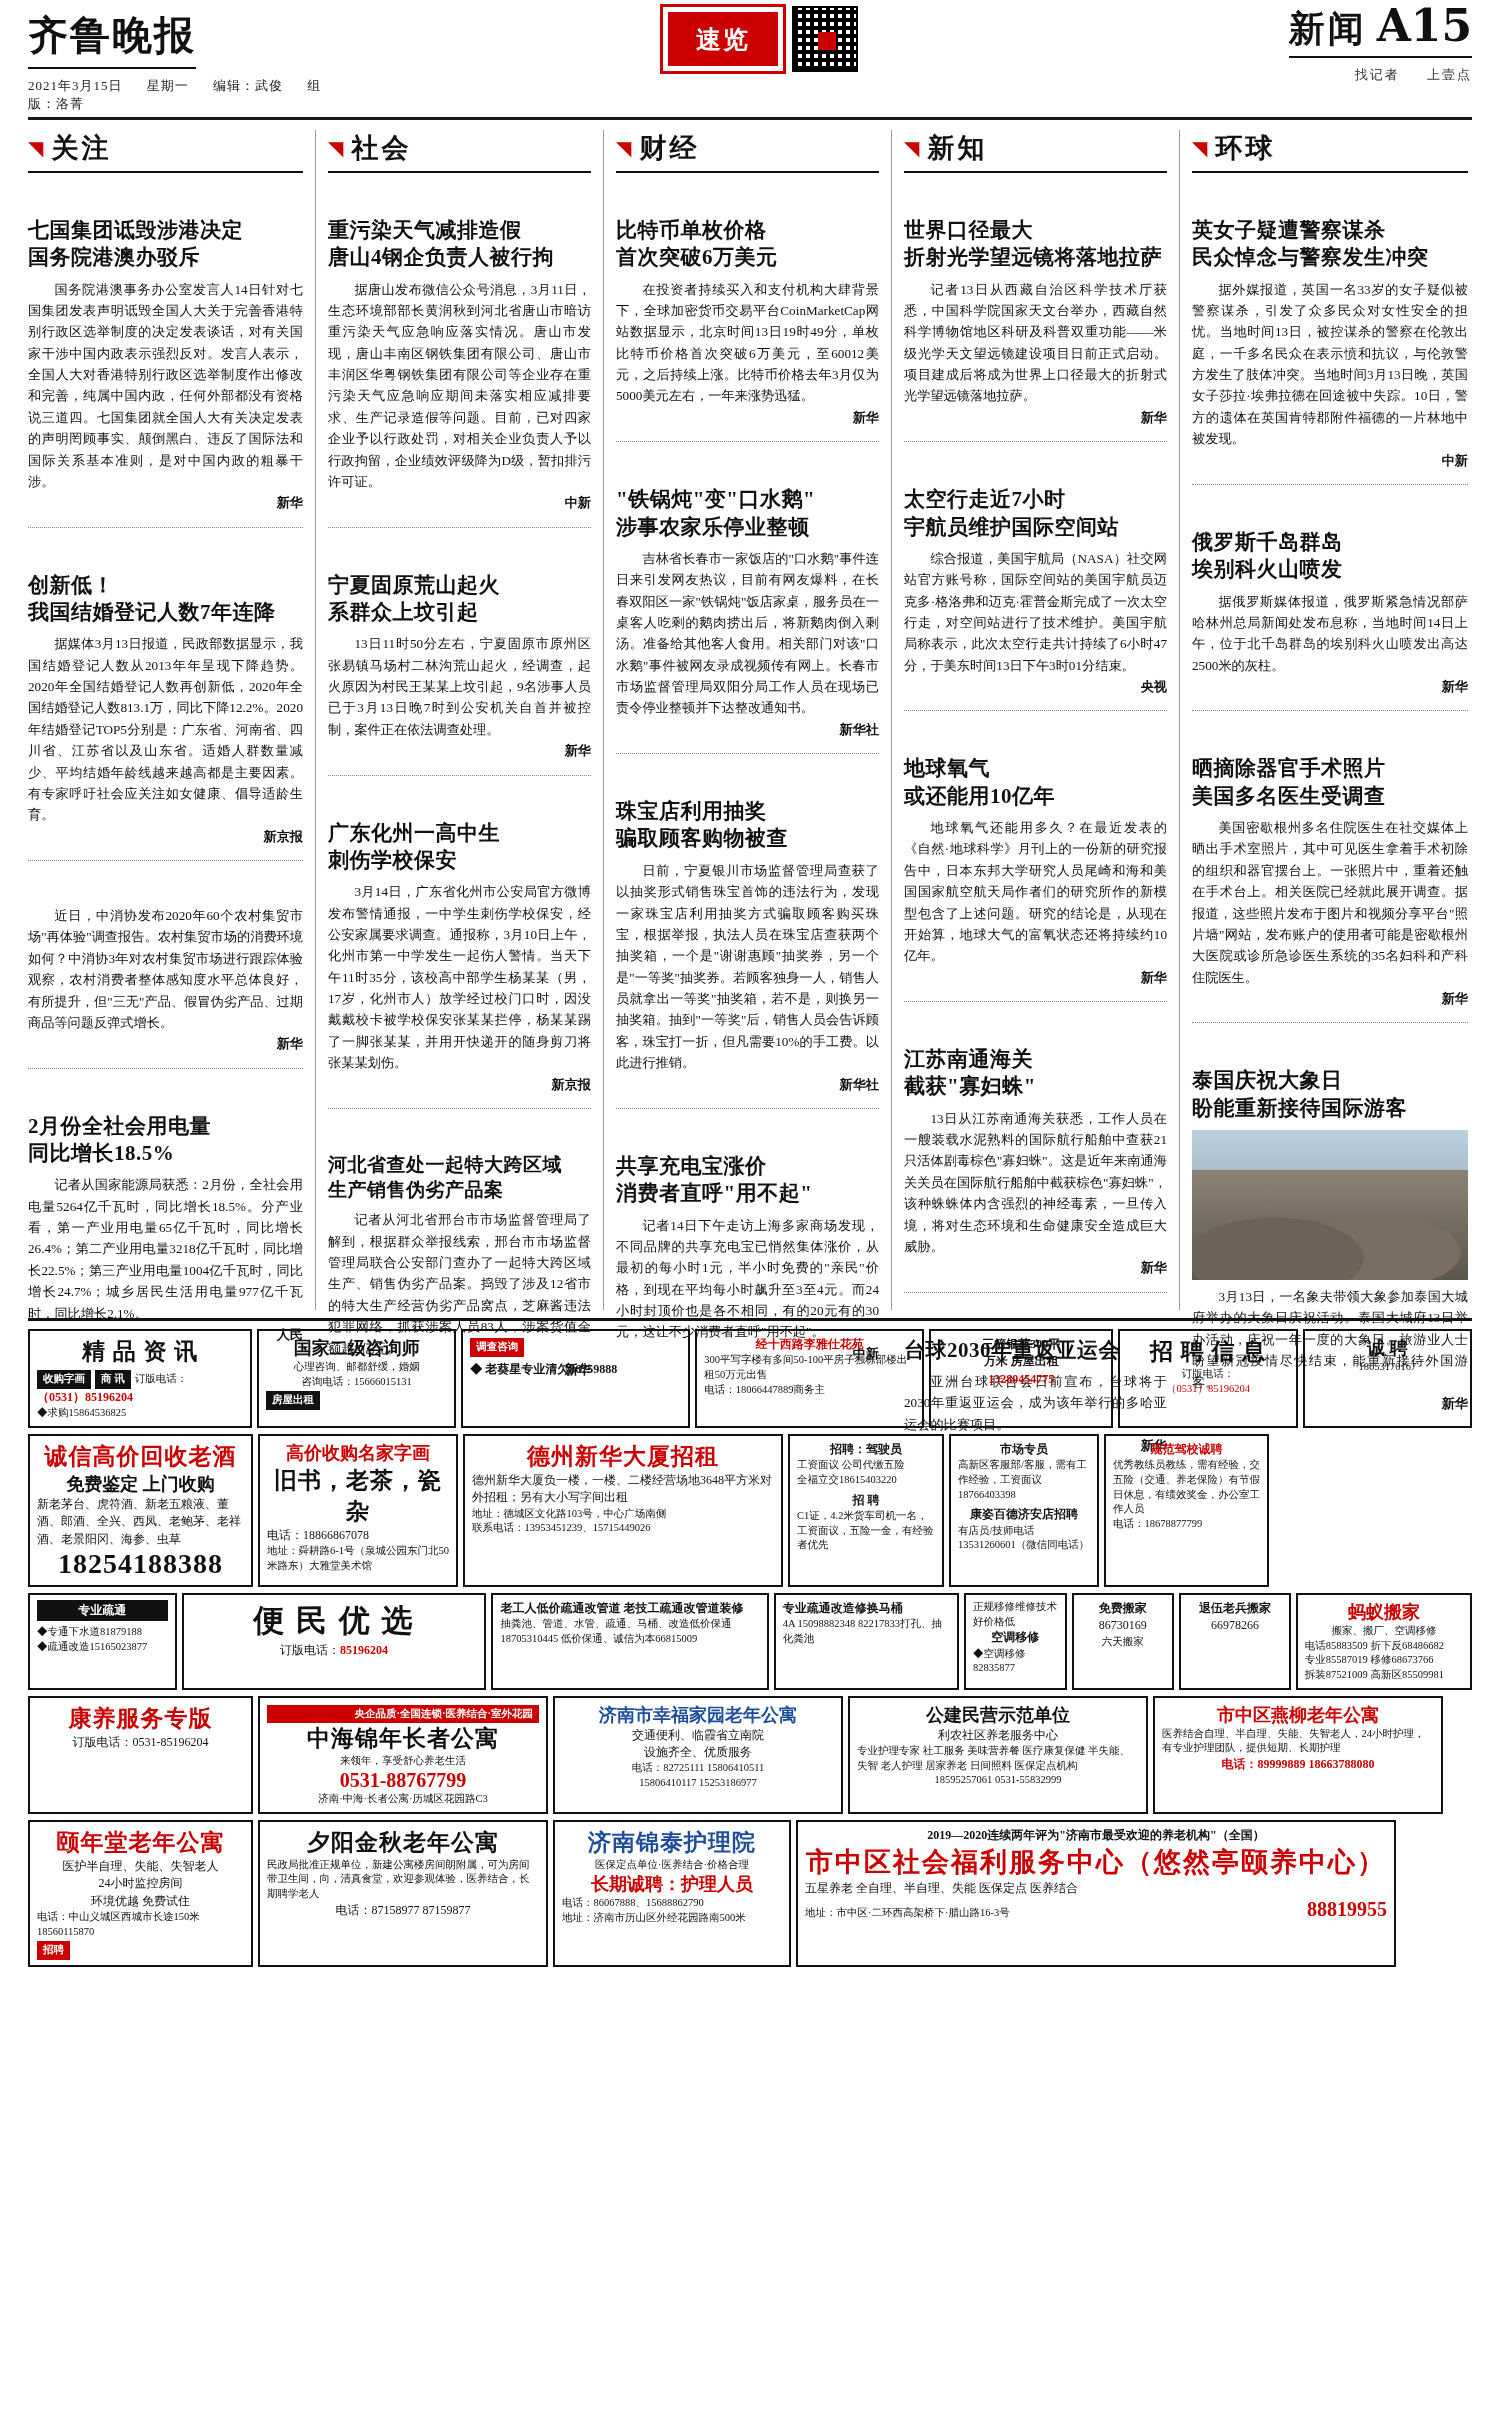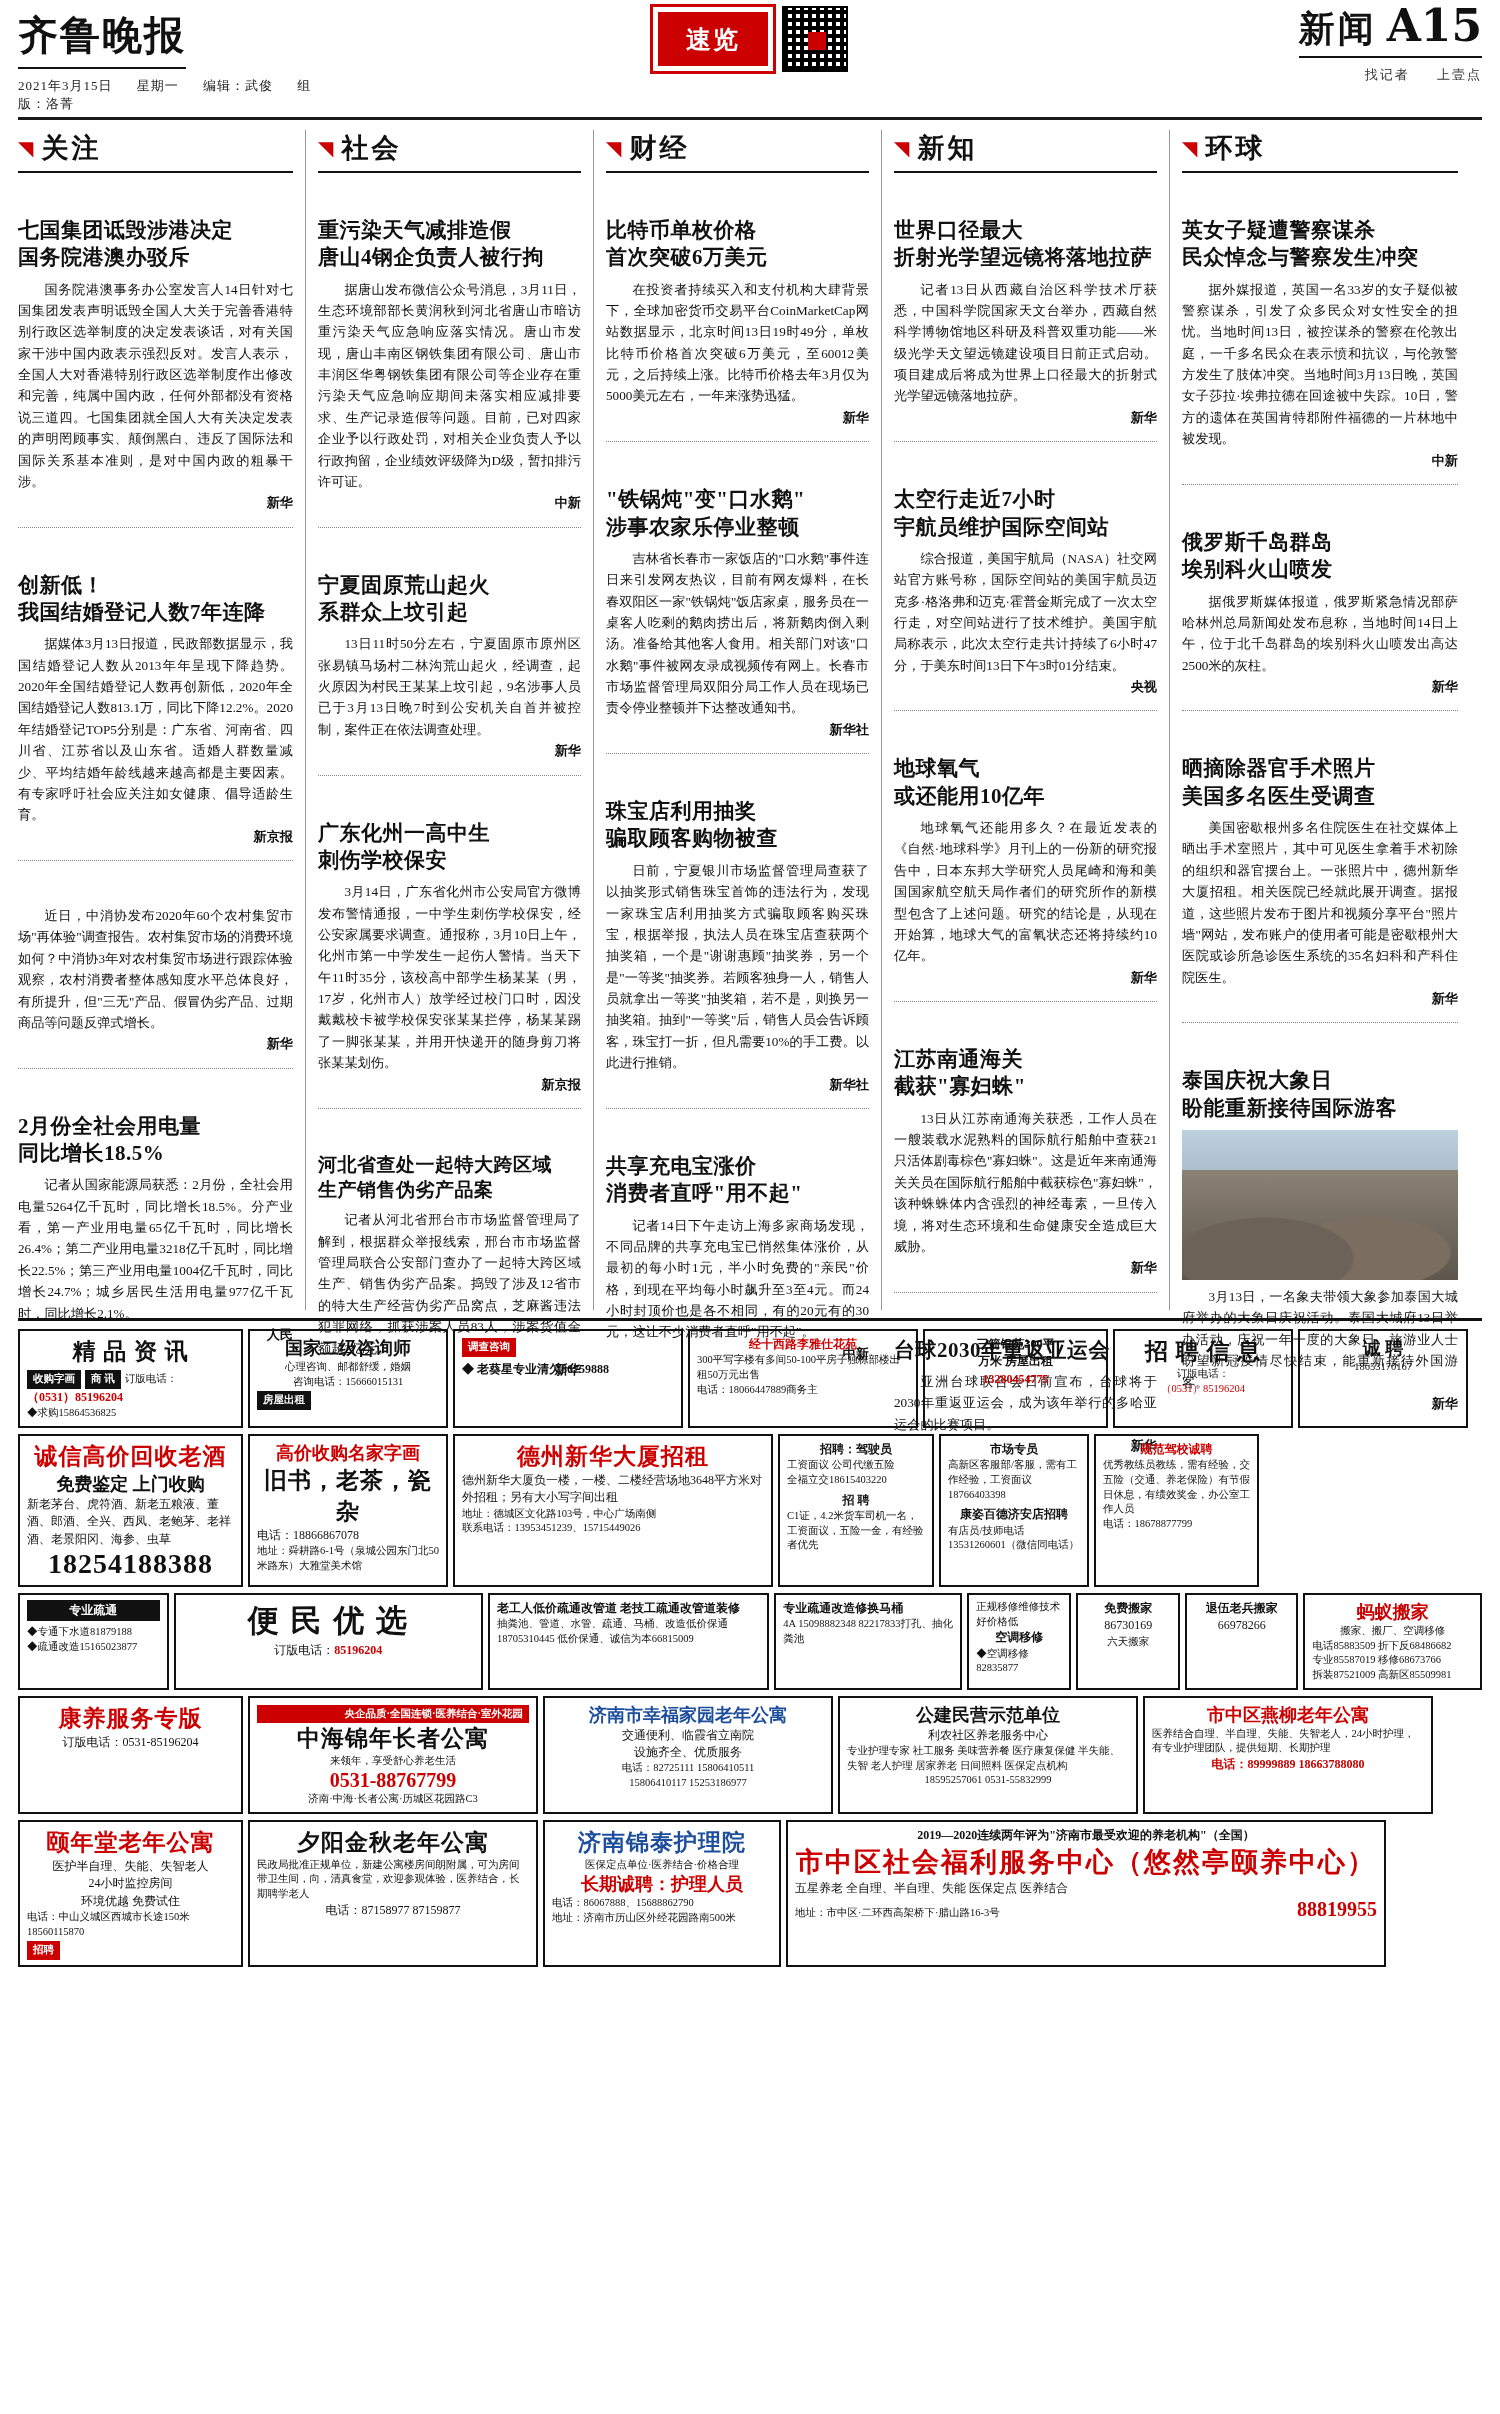--- a/index.html
+++ b/index.html
@@ -5,21 +5,21 @@
   * { box-sizing: border-box; }
   html, body { margin:0; padding:0; }
   body {
     width:1500px; height:2414px;
     background:#ffffff;
     font-family:"Liberation Serif", serif;
     color:#111;
     position:relative;
     overflow:hidden;
   }
-  .page { width:1500px; height:2414px; position:relative; padding:0 18px; }
+  .page { width:1500px; height:2414px; position:relative; padding:0 28px; }
 
   
   .masthead { position:relative; height:120px; border-bottom:3px solid #1a1a1a; }
   .logo-block { position:absolute; left:0; top:8px; width:300px; }
   .logo-name {
     font-size:40px; font-weight:bold; letter-spacing:2px;
     font-family:"DejaVu Serif", serif; color:#111;
     border-bottom:2px solid #111; padding-bottom:4px; display:inline-block;
   }
   .logo-meta { font-size:13px; color:#222; margin-top:8px; letter-spacing:1px; }
@@ -279,21 +279,21 @@
       <div class="art">
         <div class="hl" style="white-space:pre-line">俄罗斯千岛群岛
 埃别科火山喷发</div>
         <p>据俄罗斯媒体报道，俄罗斯紧急情况部萨哈林州总局新闻处发布息称，当地时间14日上午，位于北千岛群岛的埃别科火山喷发出高达2500米的灰柱。</p>
         <p class="src" style="text-indent:0;text-align:right">新华</p>
       </div>
       <div class="dotline"></div>
       <div class="art">
         <div class="hl" style="white-space:pre-line">晒摘除器官手术照片
 美国多名医生受调查</div>
-        <p>美国密歇根州多名住院医生在社交媒体上晒出手术室照片，其中可见医生拿着手术初除的组织和器官摆台上。一张照片中，德州新华大厦招租。相关医院已经就此展开调查。据报道，这些照片发布于图片和视频分享平台"照片墙"网站，发布账户的使用者可能是密歇根州大医院或诊所急诊医生系统的35名妇科和产科住院医生。</p>
+        <p>美国密歇根州多名住院医生在社交媒体上晒出手术室照片，其中可见医生拿着手术初除的组织和器官摆台上。一张照片中，重着还触在手术台上。相关医院已经就此展开调查。据报道，这些照片发布于图片和视频分享平台"照片墙"网站，发布账户的使用者可能是密歇根州大医院或诊所急诊医生系统的35名妇科和产科住院医生。</p>
         <p class="src" style="text-indent:0;text-align:right">新华</p>
       </div>
       <div class="dotline"></div>
       <div class="art">
         <div class="hl" style="white-space:pre-line">泰国庆祝大象日
 盼能重新接待国际游客</div>
         <div class="photo">
             <div class="eleph"></div>
           </div>
         <p class="photo-cap">3月13日，一名象夫带领大象参加泰国大城府举办的大象日庆祝活动。泰国大城府13日举办活动，庆祝一年一度的大象日。旅游业人士盼望新冠疫情尽快结束，能重新接待外国游客。</p>

